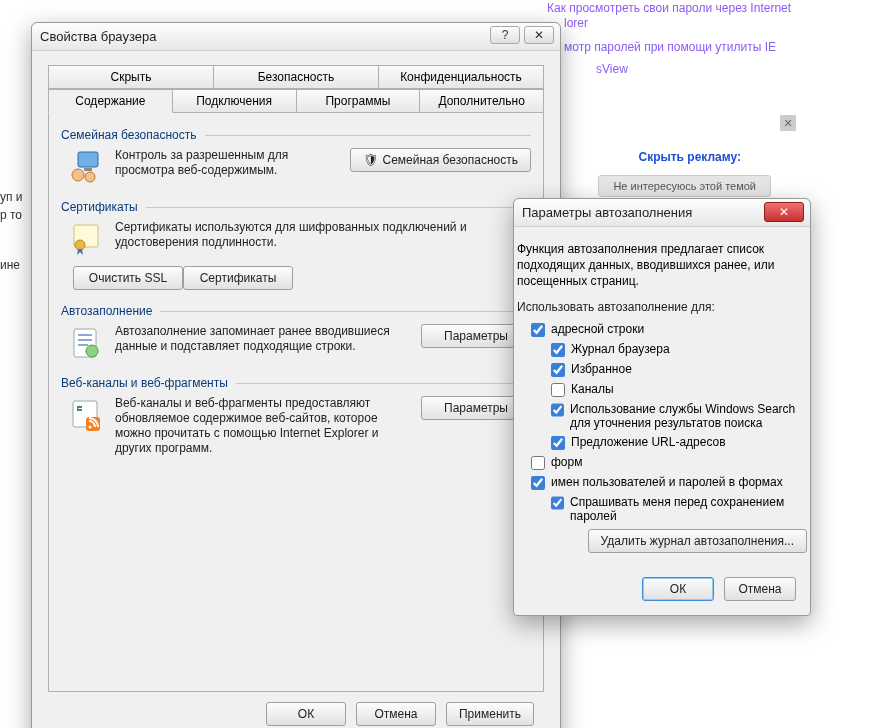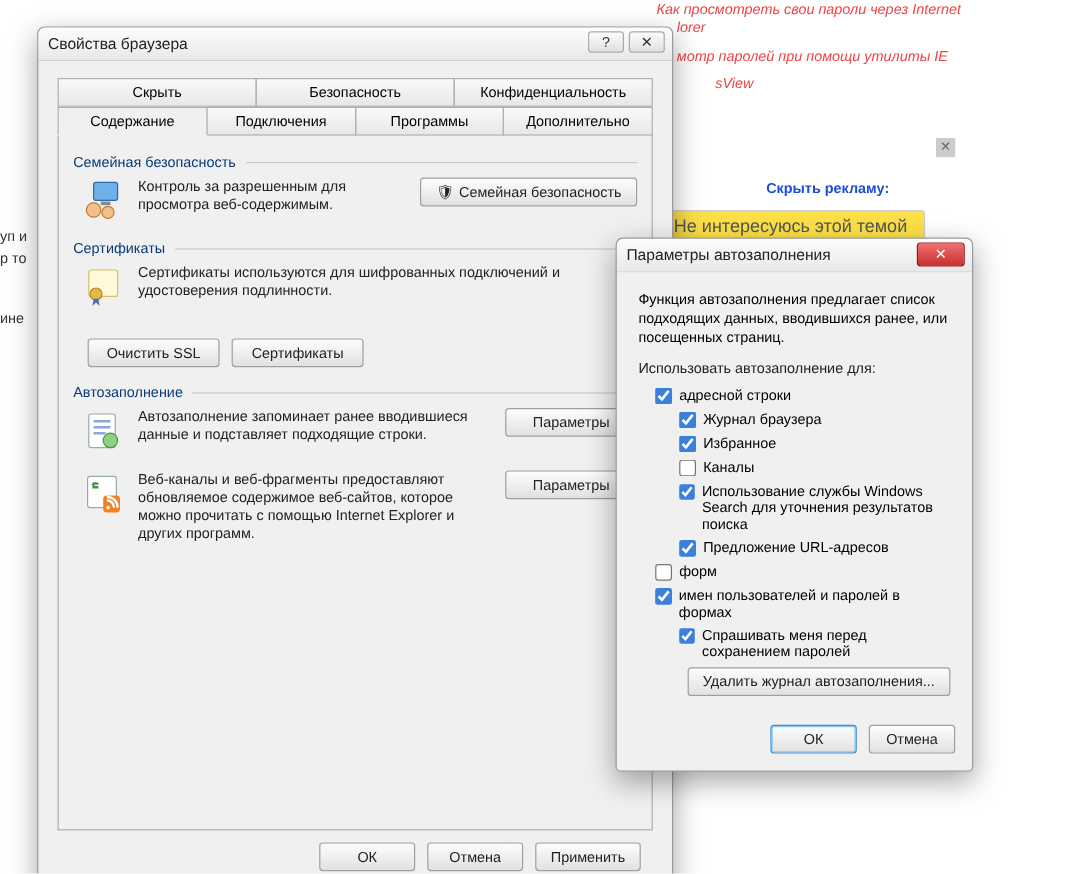--- a/index.html
+++ b/index.html
@@ -1,23 +1,23 @@
 <!DOCTYPE html>
 <html><head>
 <meta charset="utf-8">
 <style>
   * { box-sizing: border-box; font-family: "Segoe UI", Tahoma, sans-serif; }
   body { margin: 0; width: 891px; height: 728px; background: #fff; position: relative; overflow: hidden; font-size: 12px; }
 
   
-  .bg-link { position: absolute; color: #ef4444; font-size: 12px; font-style: italic; }
+  .bg-link { position: absolute; color: #8b5cf6; font-size: 12px; }
   .bg-text { position: absolute; color: #333; font-size: 12px; }
   .ad-close { position: absolute; right: 95px; top: 115px; width: 16px; height: 16px; background: #ccc; color: #666; text-align: center; line-height: 16px; font-size: 11px; cursor: default; }
   .ad-hide-label { position: absolute; right: 150px; top: 150px; font-weight: bold; font-size: 12px; color: #1d4ed8; }
-  .ad-hide-btn { position: absolute; right: 120px; top: 175px; background: #fde047; border: 1px solid #ccc; border-radius: 3px; padding: 4px 14px; font-size: 15px; color: #555; }
+  .ad-hide-btn { position: absolute; right: 120px; top: 175px; background: #e5e5e5; border: 1px solid #ccc; border-radius: 3px; padding: 4px 14px; font-size: 11px; color: #555; }
 
   
   .dlg {
     position: absolute;
     background: #f0f0f0;
     border: 1px solid #999;
     box-shadow: 0 8px 24px rgba(0,0,0,0.35);
     border-radius: 6px 6px 4px 4px;
   }
   .dlg-title {
@@ -85,25 +85,25 @@
   .btn {
     display: inline-flex; align-items: center; justify-content: center;
     min-width: 110px; height: 24px;
     padding: 0 12px;
     border: 1px solid #9f9f9f;
     border-radius: 3px;
     background: linear-gradient(#fdfdfd, #e1e1e1);
     font-size: 12px; color: #222;
   }
   .btn.primary { border: 1px solid #3f8dd6; box-shadow: 0 0 0 1px #8fcaf3 inset; }
-  .btn-row { display: flex; gap: 10px; margin-top: 24px; padding-left: 12px; }
+  .btn-row { display: flex; gap: 0; margin-top: 8px; padding-left: 12px; }
   .btn.shield::before { content: "🛡"; margin-right: 4px; font-size: 12px; }
 
   
-  .af-body { padding: 14px 18px 14px; }
+  .af-body { padding: 14px 3px 14px; }
   .af-label { color: #222; margin: 10px 0 8px; }
   .chk-row { display: flex; align-items: flex-start; gap: 6px; margin: 5px 0; }
   .chk-row input[type=checkbox] { margin: 1px 0 0 0; width: 14px; height: 14px; accent-color: #3a7fd9; }
   .indent1 { margin-left: 14px; }
   .indent2 { margin-left: 34px; }
 
   .dlg-footer { display: flex; justify-content: flex-end; gap: 10px; padding: 10px 14px 14px; margin-left: 39px; }
 
   
   .svg-clipped { display:block; }
@@ -203,20 +203,24 @@
               </svg>
             </div>
             <div class="desc">Автозаполнение запоминает ранее вводившиеся данные и подставляет подходящие строки.</div>
             <div class="btncol">
               <div class="btn">Параметры</div>
             </div>
           </div>
         </div>
 
         <div class="grp">
+          <div class="grp-h">
+              <span>Веб-каналы и веб-фрагменты</span>
+              <div class="line"></div>
+            </div>
           <div class="grp-body">
             <div class="icon-box">
               <svg class="svg-clipped" width="36" height="36" viewBox="0 0 36 36">
                 <rect x="5" y="4" width="24" height="26" rx="2" fill="#fff" stroke="#9aa"></rect>
                 <path d="M9 10 L14 10 M9 13 L14 13" stroke="#4a8a4a" stroke-width="2"></path>
                 <path d="M12 9 L9 11 L12 13" stroke="#4a8a4a" stroke-width="1" fill="none"></path>
                 <rect x="18" y="20" width="14" height="14" rx="3" fill="#f58020"></rect>
                 <circle cx="22" cy="30" r="1.5" fill="#fff"></circle>
                 <path d="M21 24 a6 6 0 0 1 6 6" stroke="#fff" stroke-width="2" fill="none"></path>
                 <path d="M21 21 a9 9 0 0 1 9 9" stroke="#fff" stroke-width="2" fill="none"></path>

